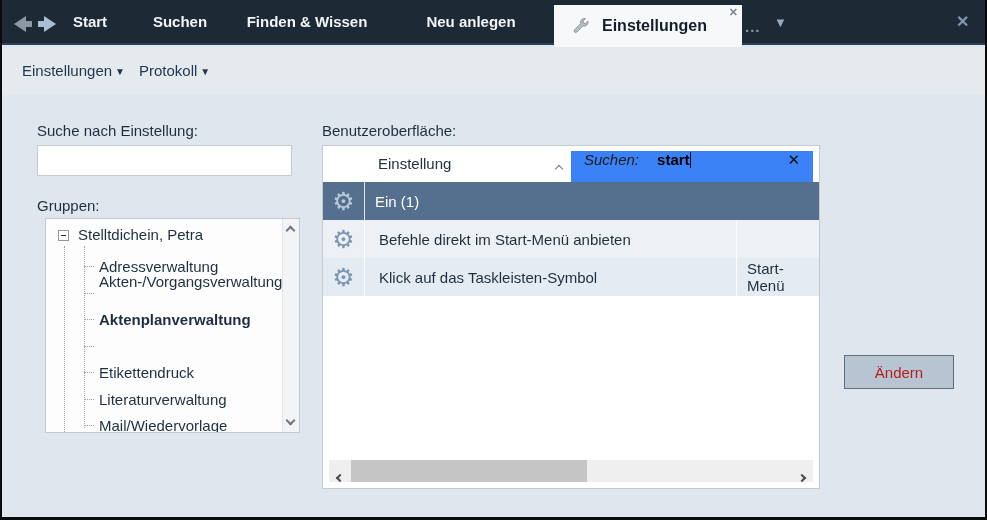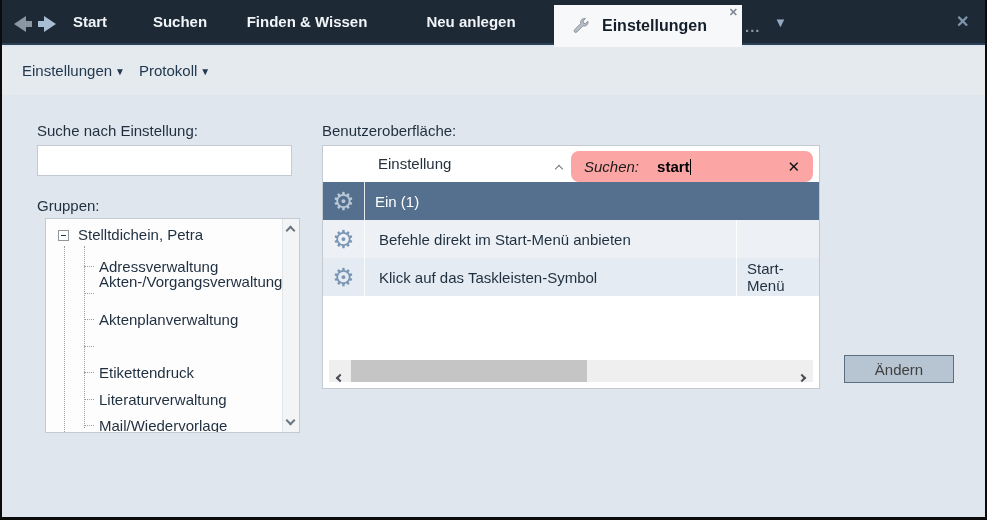--- a/index.html
+++ b/index.html
@@ -41,27 +41,27 @@
   .vline { position:absolute; width:0; border-left:1px dotted #9aa0a6; }
   .hline { position:absolute; height:0; border-top:1px dotted #9aa0a6; }
   .minus-box { position:absolute; left:12px; top:11px; width:11px; height:11px; background:#fff; border:1px solid #8f979e;
                display:flex; align-items:center; justify-content:center; cursor:pointer; }
   .minus-box::after { content:""; width:5px; height:1px; background:#2b2f33; }
   .tree-root-label { position:absolute; left:32px; top:7px; cursor:default; }
   .tree-item { position:absolute; left:48px; padding:2px 5px; white-space:nowrap; cursor:pointer; }
   .tree-item.sel { background:#e9e9e9; }
 
   
-  .table-panel { position:absolute; left:320px; top:145px; width:498px; height:244px; background:#fff; border:1px solid #c3cad1; }
+  .table-panel { position:absolute; left:320px; top:145px; width:498px; height:344px; background:#fff; border:1px solid #c3cad1; }
   .tbl-header { position:absolute; left:0; top:0; right:0; height:36px; background:#fff; }
   .tbl-header .col-title { position:absolute; left:55px; top:9px; color:#24313e; }
   .tbl-header .sort { position:absolute; left:233px; top:12px; }
   .sort .chev { width:6px; height:6px; border-color:#6b7580; border-width:1px; }
-  .search-overlay { position:absolute; left:248px; top:5px; width:242px; height:31px; background:#fca5a5;
-                    display:flex; align-items:center; padding:0 13px;border-radius:8px; }
+  .search-overlay { position:absolute; left:248px; top:5px; width:242px; height:31px; background:#3b82f6;
+                    display:flex; padding:0 13px; }
   .search-overlay .s-label { font-style:italic; color:#1c1c1c; }
   .search-overlay .s-value { font-weight:bold; color:#000; margin-left:18px; }
   .caret-bar { display:inline-block; width:1px; height:16px; background:#000; vertical-align:-3px; }
   .search-overlay .s-close { margin-left:auto; color:#111; font-size:15px; cursor:pointer; }
 
   .tbl-row { position:absolute; left:0; right:0; height:38px; display:flex; align-items:stretch; }
   .cell-icon { width:42px; display:flex; align-items:center; justify-content:center; border-right:1px solid rgba(255,255,255,.85); }
   .cell-text { flex:1; display:flex; align-items:center; padding-left:14px; border-right:1px solid rgba(255,255,255,.85); }
   .cell-value { width:82px; display:flex; align-items:center; padding-left:10px; }
   .row-0 { top:36px; background:#54708e; color:#fff; }
@@ -70,22 +70,22 @@
   .gear { font-family:"DejaVu Sans", sans-serif; font-size:25px; line-height:1; color:#7b96b3; cursor:default; }
   .row-0 .gear { color:#b9c9d9; }
 
   .hscroll { position:absolute; left:6px; right:6px; bottom:6px; height:22px; background:#efefef; }
   .hs-arrow { position:absolute; top:7px; cursor:pointer; }
   .hs-left { left:8px; } .hs-right { right:8px; }
   .hs-arrow .chev { border-color:#4a4f54; width:6px; height:6px; }
   .hs-thumb { position:absolute; left:22px; top:0; width:236px; height:22px; background:#c5c5c5; cursor:grab; }
 
   
-  .btn { position:absolute; width:110px; height:28px; background:#b7c5d3; border:1px solid #5d6e7e;
-         color:#404040; font-family:"Liberation Sans",sans-serif; font-size:15px; cursor:pointer;
+  .btn { position:absolute; width:110px; height:34px; background:#b7c5d3; border:1px solid #5d6e7e;
+         color:#b91c1c; font-family:"Liberation Sans",sans-serif; font-size:15px; cursor:pointer;
          display:flex; align-items:center; justify-content:center; }
   .btn-aendern { left:842px; top:355px; }
   .btn-info   { left:842px; top:400px; }
   .btn-close  { left:855px; top:468px; width:115px; }
 
   svg { display:block; }
 </style>
 </head>
 <body>
 
@@ -133,21 +133,21 @@
     <div class="vline" style="left:38px; top:27px; height:182px;"></div>
 
     <div class="minus-box"></div>
     <div class="tree-root-label">Stelltdichein, Petra</div>
 
     <div class="hline" style="left:38px; top:47px; width:10px;"></div>
     <div class="tree-item" style="top:37px;">Adressverwaltung</div>
     <div class="hline" style="left:38px; top:74px; width:10px;"></div>
     <div class="tree-item" style="top:52px;">Akten-/Vorgangsverwaltung</div>
     <div class="hline" style="left:38px; top:100px; width:10px;"></div>
-    <div class="tree-item" style="top:90px;">Aktenplanverwaltung</div>
+    <div class="tree-item" style="top:90px;font-weight:bold;">Aktenplanverwaltung</div>
     <div class="hline" style="left:38px; top:127px; width:10px;"></div>
     <div class="hline" style="left:38px; top:153px; width:10px;"></div>
     <div class="tree-item" style="top:143px;">Etikettendruck</div>
     <div class="hline" style="left:38px; top:180px; width:10px;"></div>
     <div class="tree-item" style="top:170px;">Literaturverwaltung</div>
     <div class="hline" style="left:38px; top:206px; width:10px;"></div>
     <div class="tree-item" style="top:196px;">Mail/Wiedervorlage</div>
 
     <div class="tree-scroll">
       <span class="chev chev-up"></span>

